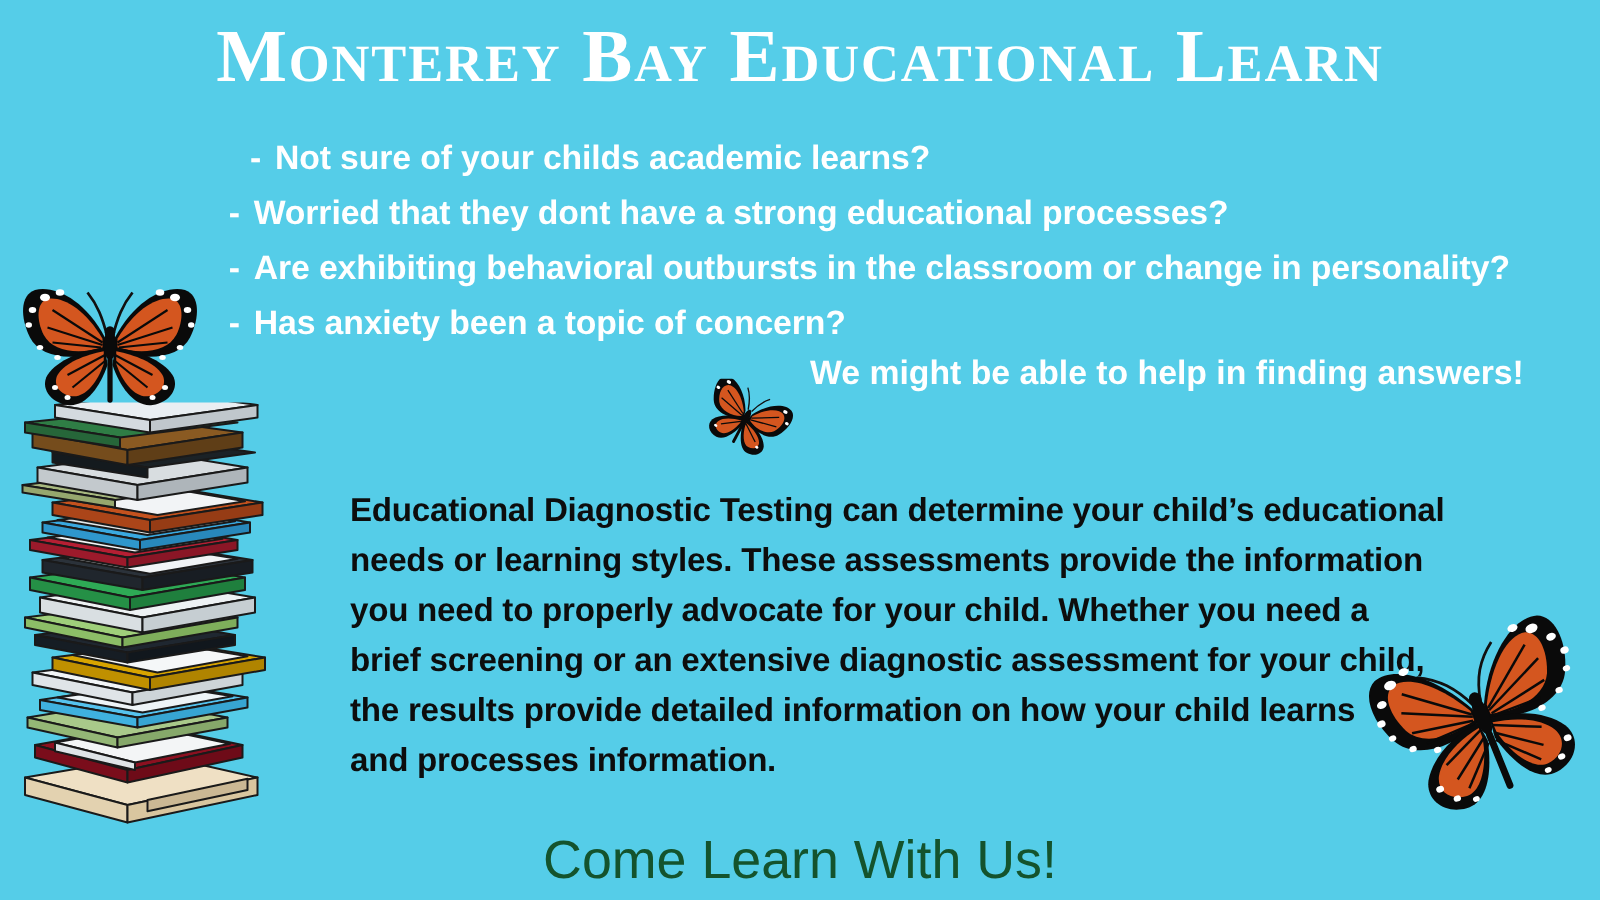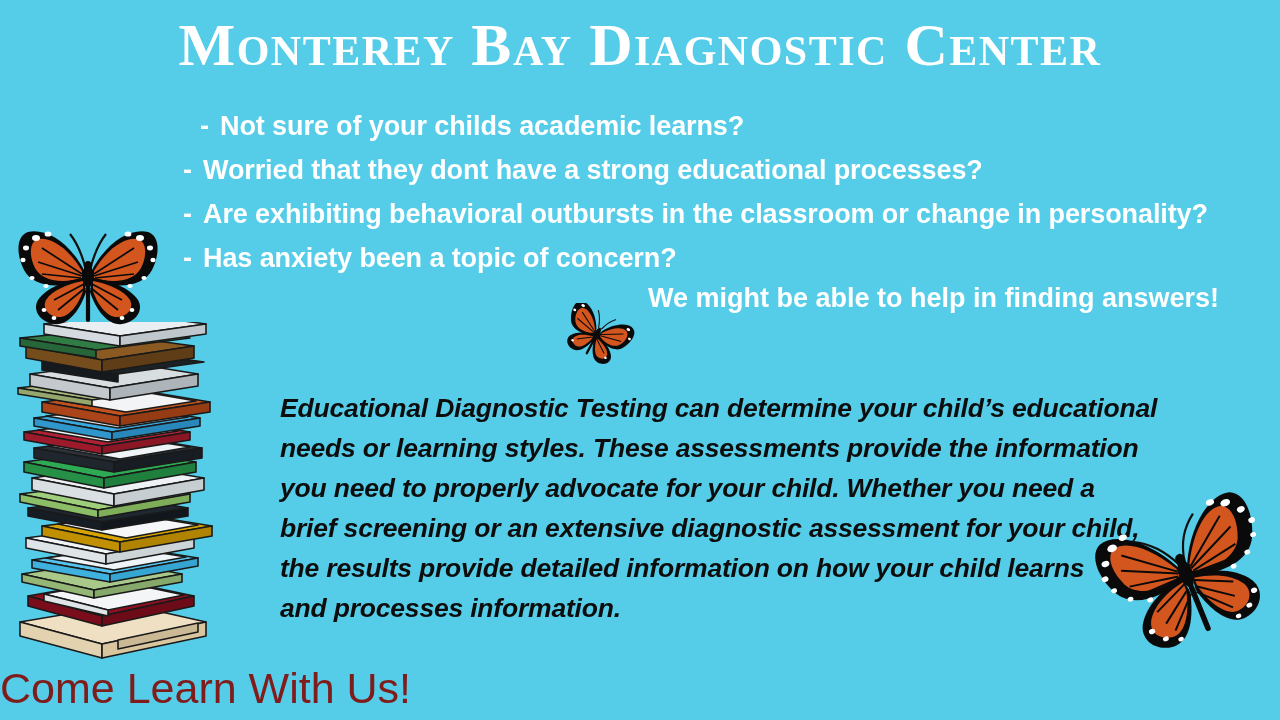--- a/index.html
+++ b/index.html
@@ -85,53 +85,52 @@
   #body-paragraph {
     position: absolute;
     top: 388px;
     left: 280px;
     width: 890px;
     color: #0d0d0d;
     font-size: 26.5px;
     font-weight: bold;
     line-height: 40px;
     letter-spacing: -0.2px;
-    font-style: italic;
   }
   #body-paragraph .pline {
     white-space: nowrap;
   }
 
   
   #footer-tagline {
     position: absolute;
     top: 664px;
     left: 0;
     width: 1280px;
-    text-align: left;
-    color: #7f1d1d;
+    text-align: center;
+    color: #14532d;
     font-size: 43px;
     font-weight: 500;
     letter-spacing: 0px;
     white-space: nowrap;
   }
 
   
   .art { position: absolute; }
   #book-stack   { left: -2px;  top: 322px; width: 230px; height: 345px; }
   #butterfly-top    { left: 8px;    top: 218px; width: 160px; height: 120px; }
   #butterfly-mid    { left: 558px;  top: 303px; width: 78px;  height: 62px;  }
   #butterfly-bottom { left: 1092px; top: 486px; width: 190px; height: 170px; }
 </style>
 </head>
 <body>
 
 <div id="poster">
 
-  <div id="title">Monterey Bay Diagnostic Center</div>
+  <div id="title">Monterey Bay Educational Learn</div>
 
   <div id="questions">
     <div class="q-row indent">
       <span class="q-dash">-</span>
       <span class="q-text">Not sure of your childs academic learns?</span>
     </div>
     <div class="q-row">
       <span class="q-dash">-</span>
       <span class="q-text">Worried that they dont have a strong educational processes?</span>
     </div>

